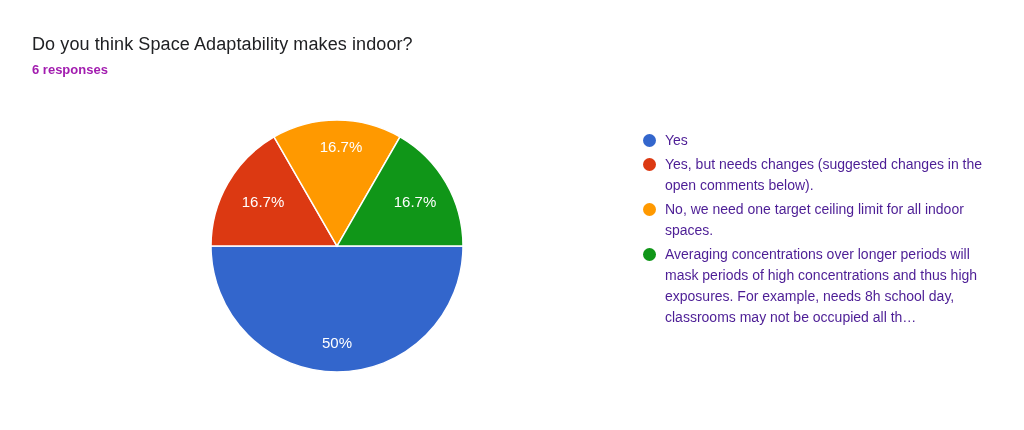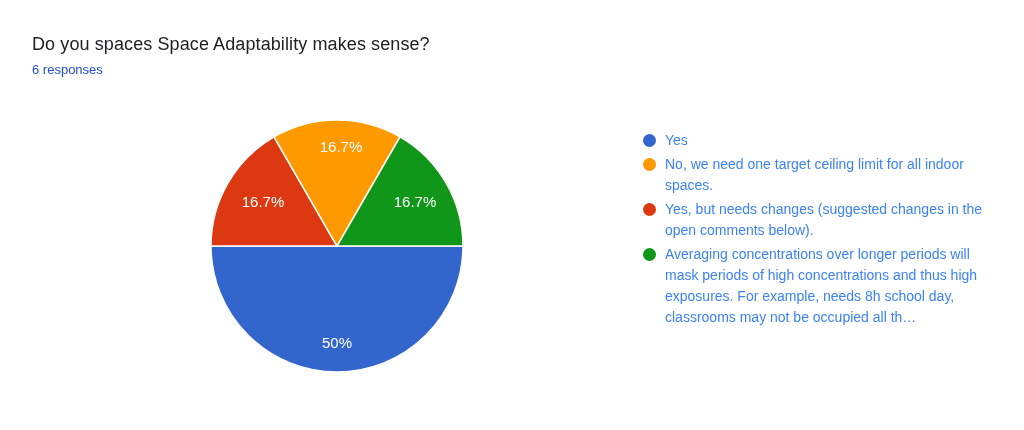--- a/index.html
+++ b/index.html
@@ -35,22 +35,22 @@
     line-height: 24px;
     font-weight: 400;
     color: #202124;
     letter-spacing: 0.1px;
     margin: 0;
     white-space: nowrap;
   }
   .response-count {
     font-size: 13px;
     line-height: 18px;
-    font-weight: 400;
-    color: #1d4ed8;
+    font-weight: 700;
+    color: #a21caf;
     margin: 5px 0 16px 0;
   }
 
   
   .chart-area {
     position: absolute;
     left: 0;
     top: 100px;
     width: 620px;
     height: 320px;
@@ -84,31 +84,31 @@
     flex: 0 0 auto;
     width: 13px;
     height: 13px;
     border-radius: 50%;
     margin-top: 4px;
     margin-right: 9px;
   }
   .legend-label {
     font-size: 14px;
     line-height: 21px;
-    color: #3b82f6;
+    color: #4c1d95;
     font-weight: 400;
   }
 </style>
 </head>
 <body>
 
 <div class="card">
 
   <div class="header">
-    <div class="question-title">Do you spaces Space Adaptability makes sense?</div>
+    <div class="question-title">Do you think Space Adaptability makes indoor?</div>
     <div class="response-count">6 responses</div>
   </div>
 
   <div class="chart-area">
     <svg class="pie-svg" width="300" height="290" viewBox="190 130 300 290">
       <g id="pie-slices">
           <path d="M 337 256 L 463 256 A 126 126 0 0 1 211 256 Z" fill="#3366CC" stroke="#ffffff" stroke-width="1.5"></path>
           <path d="M 337 256 L 211 256 A 126 126 0 0 1 273.99999999999994 146.88079912316078 Z" fill="#DC3912" stroke="#ffffff" stroke-width="1.5"></path>
           <path d="M 337 256 L 273.99999999999994 146.88079912316078 A 126 126 0 0 1 400 146.88079912316073 Z" fill="#FF9900" stroke="#ffffff" stroke-width="1.5"></path>
           <path d="M 337 256 L 400 146.88079912316073 A 126 126 0 0 1 463 256 Z" fill="#109618" stroke="#ffffff" stroke-width="1.5"></path>
@@ -122,26 +122,26 @@
     </svg>
   </div>
 
   <div class="legend">
     <div id="legend-list">
         <div class="legend-item">
           <span class="legend-dot" style="background: rgb(51, 102, 204);"></span>
           <span class="legend-label">Yes</span>
         </div>
         <div class="legend-item">
+          <span class="legend-dot" style="background: rgb(220, 57, 18);"></span>
+          <span class="legend-label">Yes, but needs changes (suggested changes in the open comments below).</span>
+        </div>
+        <div class="legend-item">
           <span class="legend-dot" style="background: rgb(255, 153, 0);"></span>
           <span class="legend-label">No, we need one target ceiling limit for all indoor spaces.</span>
-        </div>
-        <div class="legend-item">
-          <span class="legend-dot" style="background: rgb(220, 57, 18);"></span>
-          <span class="legend-label">Yes, but needs changes (suggested changes in the open comments below).</span>
         </div>
         <div class="legend-item">
           <span class="legend-dot" style="background: rgb(16, 150, 24);"></span>
           <span class="legend-label">Averaging concentrations over longer periods will mask periods of high concentrations and thus high exposures. For example, needs 8h school day, classrooms may not be occupied all th…</span>
         </div>
       </div>
   </div>
 
 </div>
 

